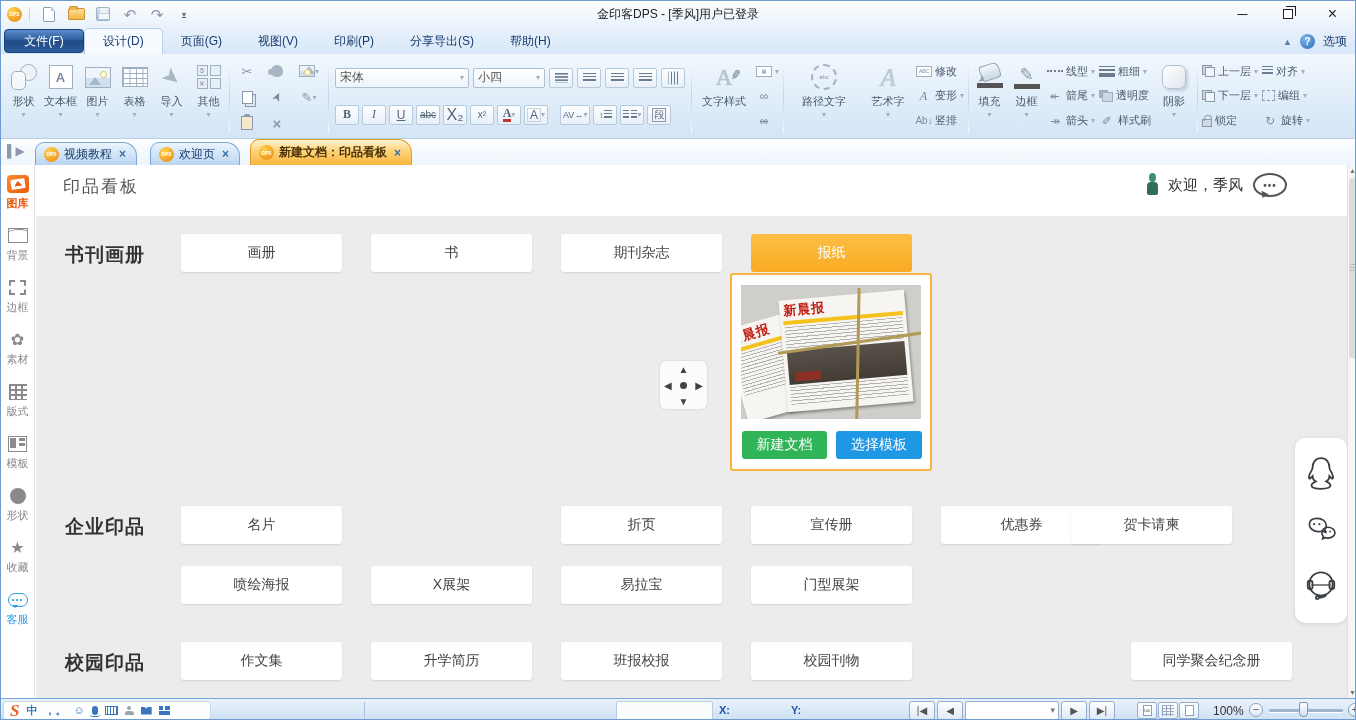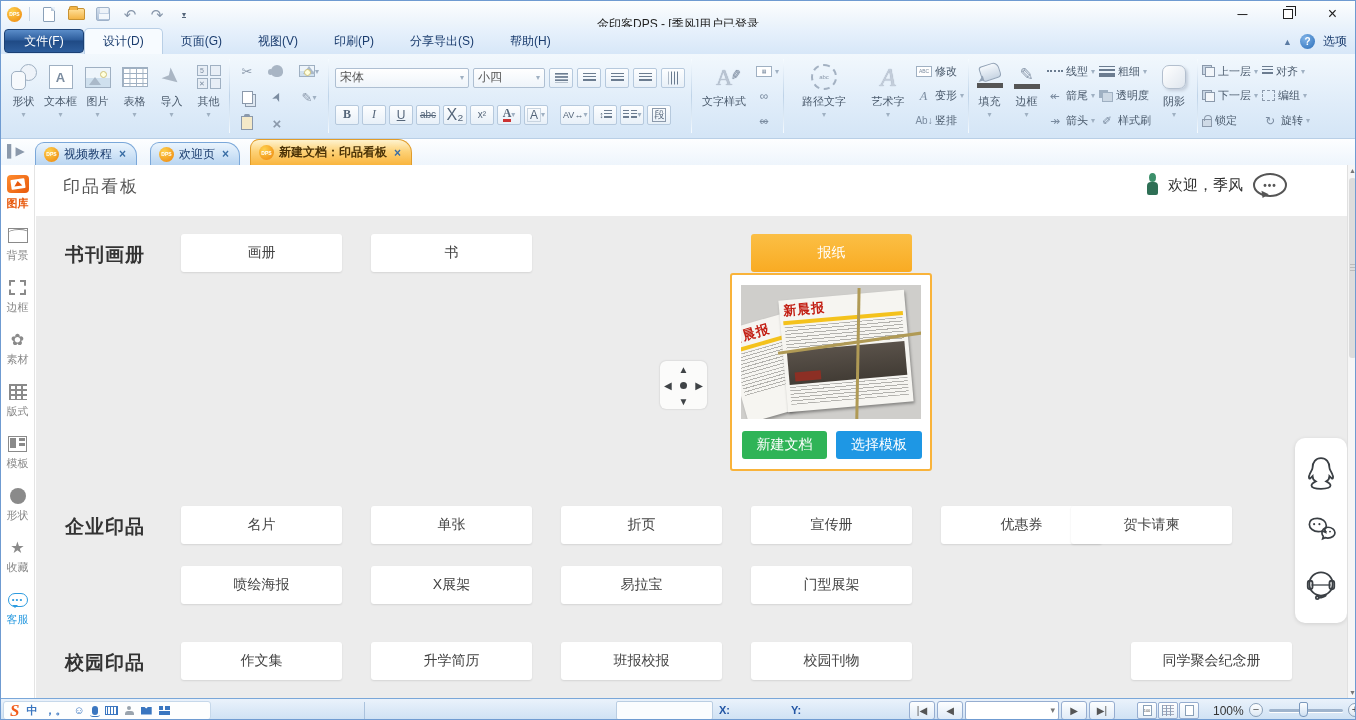--- a/index.html
+++ b/index.html
@@ -14,21 +14,21 @@
   .qa-sep{width:1px;height:14px;background:#c8d6e6;margin:0 7px;}
   .qbtn{width:24px;height:20px;display:flex;align-items:center;justify-content:center;margin-right:3px;border-radius:3px;}
   .i-page{width:12px;height:15px;background:#fff;border:1px solid #8aa0b8;border-radius:1px;position:relative}
   .i-page:after{content:"";position:absolute;right:-1px;top:-1px;border:3px solid;border-color:#dce8f4 #fff #8aa0b8 transparent;border-width:0 4px 4px 0;border-color:transparent #e9f2fb #b9c9da transparent}
   .i-folder{width:17px;height:12px;background:linear-gradient(#ffe09a,#f3b445);border:1px solid #c89232;border-radius:2px 2px 1px 1px;position:relative}
   .i-folder:before{content:"";position:absolute;left:0;top:-3px;width:7px;height:3px;background:#f3b445;border:1px solid #c89232;border-bottom:none;border-radius:2px 2px 0 0}
   .i-floppy{width:14px;height:14px;background:linear-gradient(#b9cbe2,#7b98bd);border:1px solid #5d7ba0;border-radius:2px;position:relative;opacity:.55}
   .i-floppy:before{content:"";position:absolute;left:3px;top:0;width:8px;height:5px;background:#e8eef5}
   .i-floppy:after{content:"";position:absolute;left:2px;bottom:1px;width:10px;height:5px;background:#f4f7fb}
   .g-undo{color:#8796aa;font-size:15px;line-height:1}
-  .win-title{position:absolute;left:0;right:0;top:10px;height:26px;text-align:center;line-height:26px;font-size:12px;color:#222;pointer-events:none}
+  .win-title{position:absolute;left:0;right:0;top:0;height:26px;text-align:center;line-height:26px;font-size:12px;color:#222;pointer-events:none}
   .winctl{position:absolute;top:0;right:0;height:26px;display:flex;}
   .winbtn{width:45px;height:26px;display:flex;align-items:center;justify-content:center;color:#222;font-size:14px;}
   .i-restore{width:10px;height:10px;border:1.5px solid #222;position:relative;background:#fff}
   .i-restore:before{content:"";position:absolute;left:2px;top:-4px;width:9px;height:9px;border:1.5px solid #222;border-left:none;border-bottom:none;background:transparent}
 
   
   .menubar{position:absolute;left:0;top:26px;width:100%;height:27px;background:linear-gradient(#e9f2fc,#d7e7f8);display:flex;align-items:flex-end;padding-left:3px;}
   .file-btn{width:80px;height:24px;margin-bottom:1px;border-radius:4px;background:linear-gradient(#5a8cc9 0%,#2d5d9c 45%,#1f4a85 50%,#2d5d9c 100%);border:1px solid #1c4174;color:#fff;font-size:12px;display:flex;align-items:center;justify-content:center;}
   .mtab{height:26px;padding:0 18px;display:flex;align-items:center;color:#1a3c6e;font-size:12px;}
   .mtab.active{background:#f7fbff;border:1px solid #b9cfe6;border-bottom:none;border-radius:5px 5px 0 0;}
@@ -625,20 +625,21 @@
       <span class="avatar-fig"></span>
       <span class="welcome-txt">欢迎，季风</span>
       <span class="bubble">•••</span>
     </div>
 
     <div class="graypanel">
 
       <div class="secttl" style="left:29px;top:26px">书刊画册</div>
       <div class="pbtn" style="left:145px;top:18px">画册</div>
       <div class="pbtn" style="left:335px;top:18px">书</div>
+      <div class="pbtn" style="left:525px;top:18px">期刊杂志</div>
       <div class="pbtn orange" style="left:715px;top:18px">报纸</div>
 
       <div class="npcard">
         <div class="npimg">
           <div class="np back">
             <div class="mast">新晨报</div>
             <div class="ybar"></div>
             <div class="tl"></div>
             <div class="tl2"></div>
           </div>
@@ -663,21 +664,20 @@
         <span>◀</span>
           <span class="c"></span>
           <span>▶</span>
         <span></span>
           <span>▼</span>
           <span></span>
       </div>
 
       <div class="secttl" style="left:29px;top:298px">企业印品</div>
       <div class="pbtn" style="left:145px;top:290px">名片</div>
-      <div class="pbtn" style="left:335px;top:290px">单张</div>
       <div class="pbtn" style="left:525px;top:290px">折页</div>
       <div class="pbtn" style="left:715px;top:290px">宣传册</div>
       <div class="pbtn" style="left:905px;top:290px">优惠券</div>
       <div class="pbtn" style="left:1035px;top:290px">贺卡请柬</div>
       <div class="pbtn" style="left:145px;top:350px">喷绘海报</div>
       <div class="pbtn" style="left:335px;top:350px">X展架</div>
       <div class="pbtn" style="left:525px;top:350px">易拉宝</div>
       <div class="pbtn" style="left:715px;top:350px">门型展架</div>
 
       <div class="secttl" style="left:29px;top:434px">校园印品</div>

